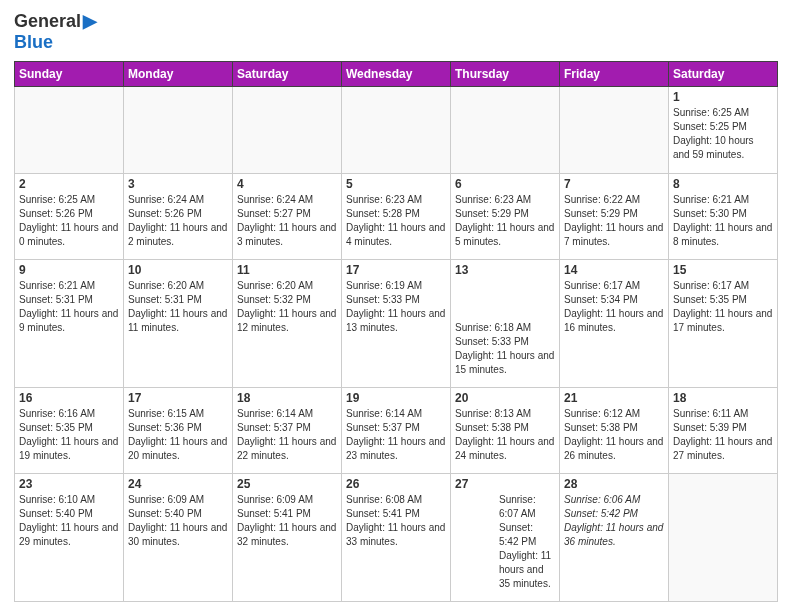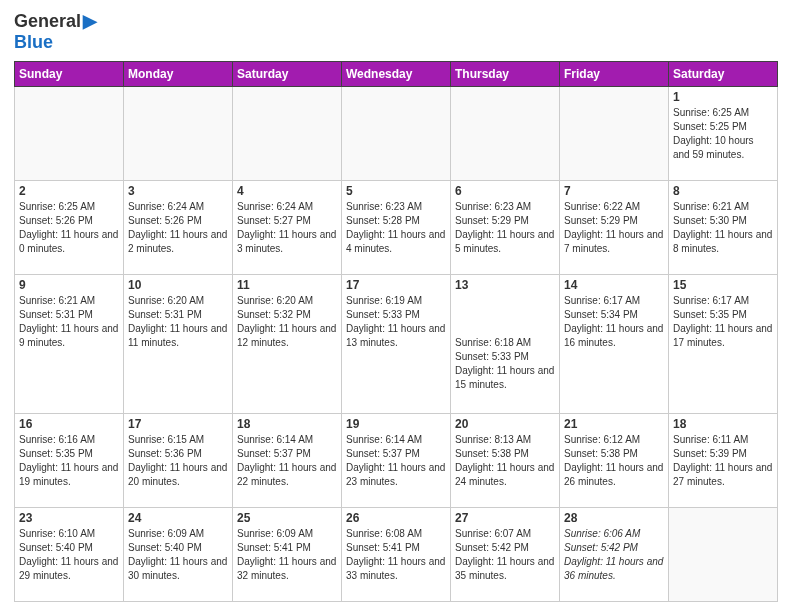--- a/index.html
+++ b/index.html
@@ -279,21 +279,21 @@
 Daylight: 11 hours and 32 minutes.</div>
           </td>
           <td>
             <span class="day-num">26</span>
             <div class="day-info" style="white-space: pre-line;">Sunrise: 6:08 AM
 Sunset: 5:41 PM
 Daylight: 11 hours and 33 minutes.</div>
           </td>
           <td>
             <span class="day-num">27</span>
-            <div class="day-info" style="white-space: pre-line;">Sunrise: 6:07 AM
+            <div class="day-info" style="white-space: pre-line; margin-left: 44px;">Sunrise: 6:07 AM
 Sunset: 5:42 PM
 Daylight: 11 hours and 35 minutes.</div>
           </td>
           <td>
             <span class="day-num">28</span>
             <div class="day-info" style="white-space: pre-line; font-style: italic;">Sunrise: 6:06 AM
 Sunset: 5:42 PM
 Daylight: 11 hours and 36 minutes.</div>
           </td>
           <td class="empty"></td>

